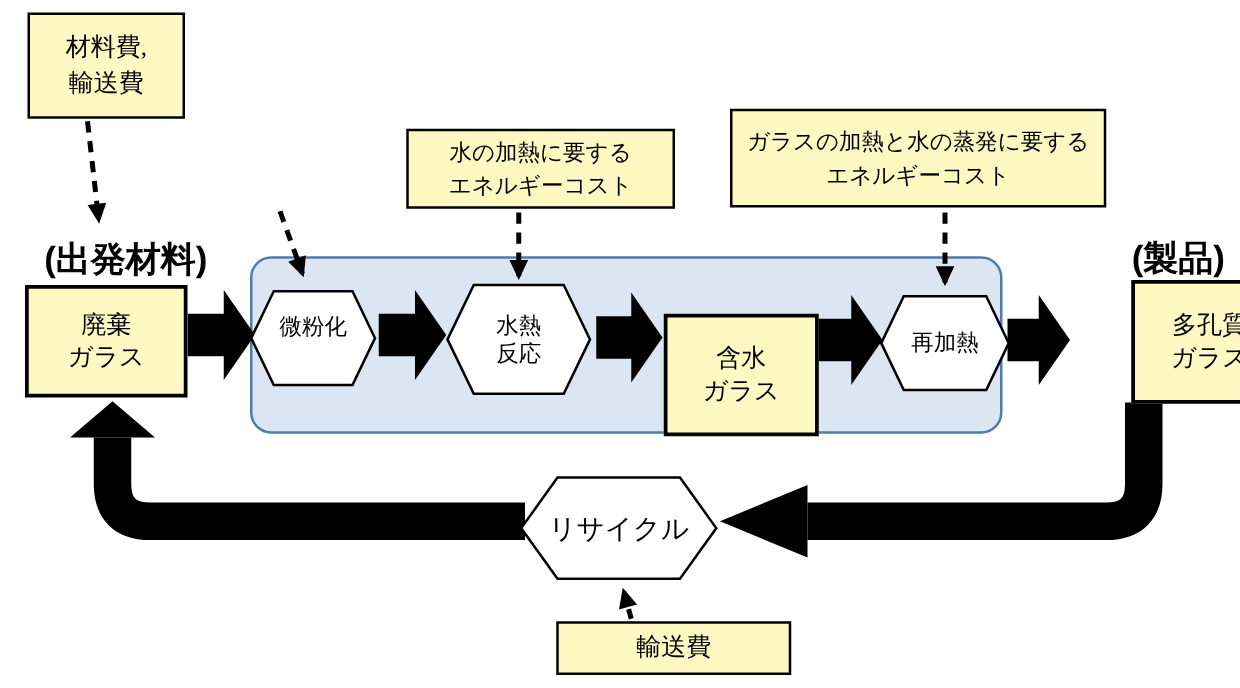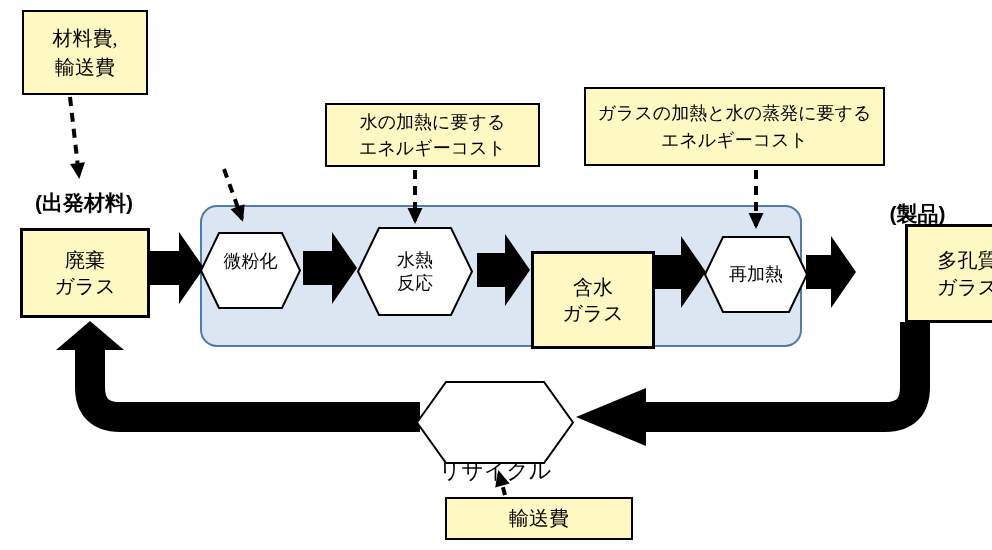--- a/index.html
+++ b/index.html
@@ -18,21 +18,21 @@
     position:absolute; background:#fef9c3; border:2px solid #000;
     box-sizing:border-box; display:flex; align-items:center; justify-content:center;
     text-align:center; white-space:pre-line; z-index:2; line-height:1.45;font-family:Liberation Serif, serif;
   }
   .box.thick { border-width:3px; line-height:1.32; }
   .hexlabel {
     position:absolute; display:flex; align-items:center; justify-content:center;
     text-align:center; white-space:pre-line; z-index:2; line-height:1.25;
   }
   .plabel {
-    position:absolute; font-weight:bold; font-size:21px; text-align:center;
+    position:absolute; font-weight:bold; font-size:28px; text-align:right;
     white-space:pre; z-index:2;
   }
   .fs18 { font-size:18px; }
   .fs20 { font-size:20px; }
   .fs25 { font-size:20px;text-align:center; }
 </style>
 </head>
 <body>
 
 <div class="stage">
@@ -77,33 +77,33 @@
   <div class="box fs18" style="left:325px; top:103px; width:215px; height:64px;">水の加熱に要する
 エネルギーコスト</div>
 
   <div class="box fs18" style="left:560px; top:87px; width:301px; height:79px;margin-left:24px;">ガラスの加熱と水の蒸発に要する
 エネルギーコスト</div>
 
   <div class="box fs20" style="left:445px; top:497px; width:188px; height:43px;">輸送費</div>
 
   <div class="plabel" style="left:2px; top:189px; width:164px;">(出発材料)</div>
 
-  <div class="plabel" style="left:855px; top:188px; width:125px;margin-top:12px;">(製品)</div>
+  <div class="plabel" style="left:855px; top:188px; width:125px;">(製品)</div>
 
   <div class="box thick fs25" style="left:20px; top:228px; width:130px; height:90px;">廃棄
 ガラス</div>
 
   <div class="box thick fs25" style="left:531px; top:225px; width:124px; height:98px;margin-top:26px;">含水
 ガラス</div>
 
   <div class="box thick fs25" style="left:905px; top:224px; width:125px; height:99px;">多孔質
 ガラス</div>
 
   <div class="hexlabel fs18" style="left:201px; top:233px; width:99px; height:56px;">微粉化</div>
 
   <div class="hexlabel fs18" style="left:358px; top:228px; width:114px; height:87px;">水熱
 反応</div>
 
   <div class="hexlabel fs18" style="left:705px; top:237px; width:102px; height:75px;">再加熱</div>
 
-  <div class="hexlabel" style="left:417px; top:382px; width:156px; height:81px; font-size:22px;margin-top:48px;">リサイクル</div>
+  <div class="hexlabel" style="left:417px; top:382px; width:156px; height:81px; font-size:22px;">リサイクル</div>
 
 </div>
 
 </body></html>

